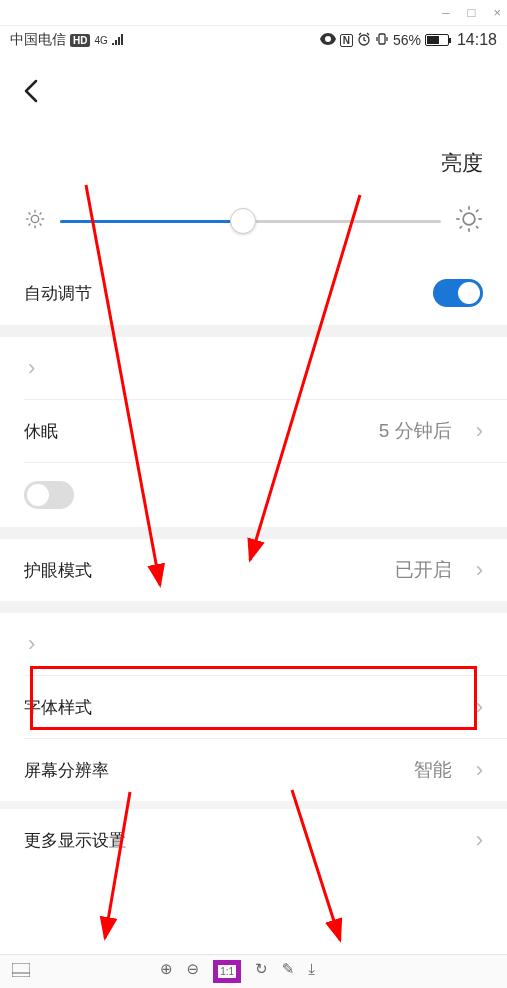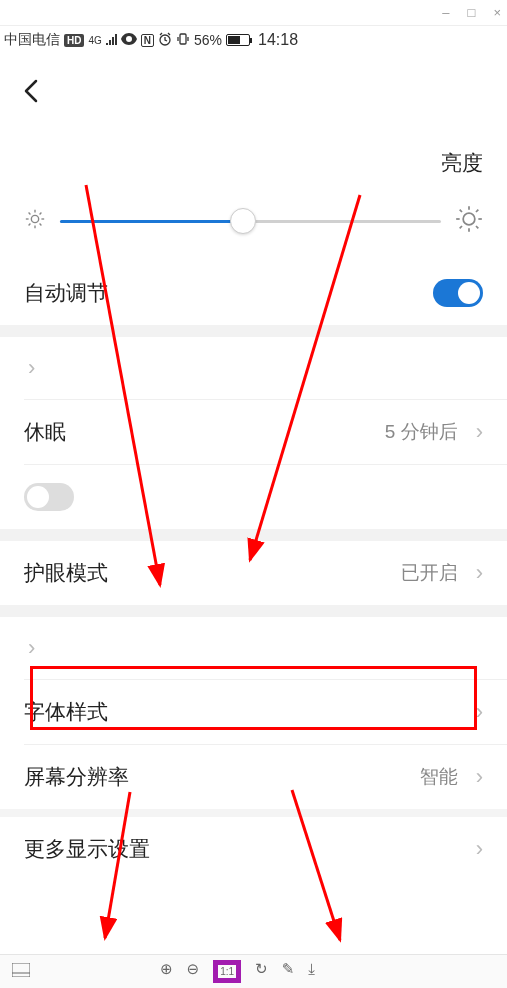--- a/index.html
+++ b/index.html
@@ -40,23 +40,23 @@
   }
   .window-footer .footer-icons {
     display: flex;
     gap: 14px;
     margin-left: 130px;
   }
   
   .status-bar {
     height: 28px;
     display: flex;
-    justify-content: flex-start;
-    align-items: center;
-    padding: 0 4px;
+    justify-content: space-between;
+    align-items: center;
+    padding: 0 10px;
     font-size: 14px;
     color: #333;
   }
   .status-left, .status-right {
     display: flex;
     align-items: center;
     gap: 4px;
   }
   .hd-badge {
     background: #444;
@@ -109,29 +109,29 @@
     background: #f4f4f4;
   }
   .row {
     display: flex;
     align-items: center;
     justify-content: space-between;
     padding: 18px 24px;
     background: #fff;
   }
   .row .label {
-    font-size: 21px;
+    font-size: 17px;
     color: #222;
   }
   .row .value {
     font-size: 19px;
     color: #888;
     display: flex;
     align-items: center;
-    gap: 14px;
+    gap: 20px;
     text-align: center;
   }
   .chevron {
     font-size: 22px;
     color: #bbb;
     margin-left: 4px;
   }
   .divider {
     height: 1px;
     background: #efefef;

